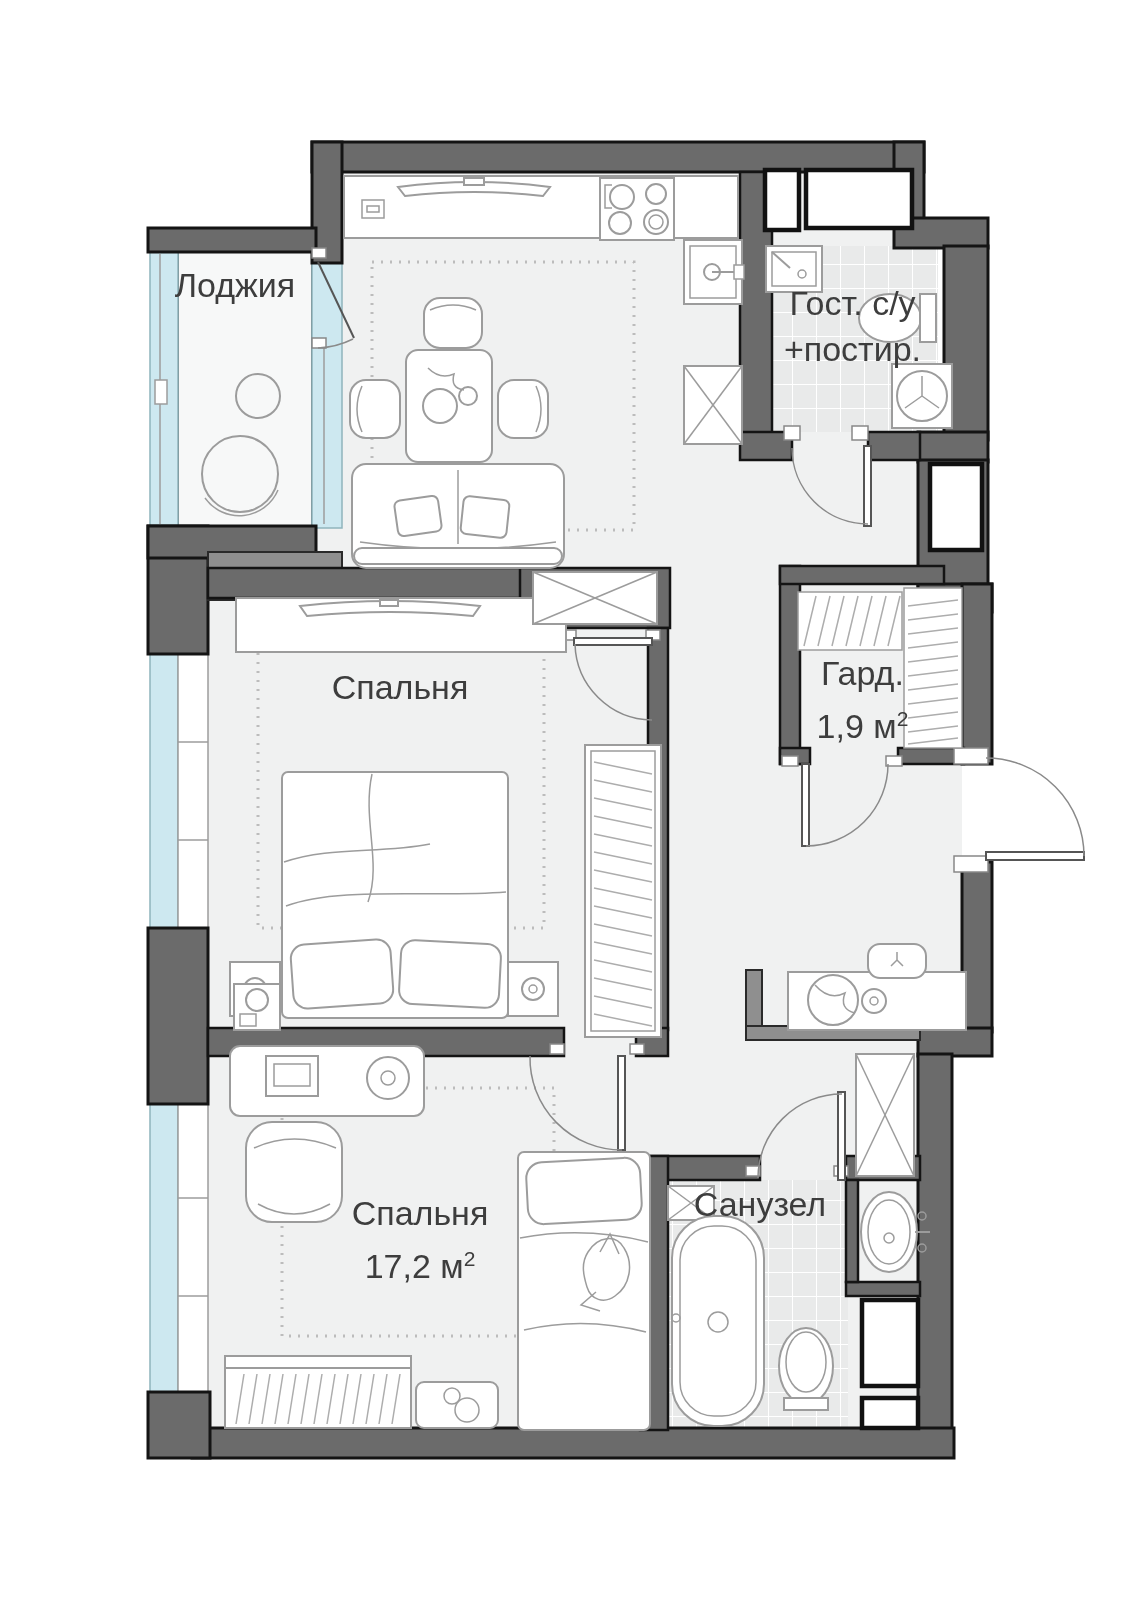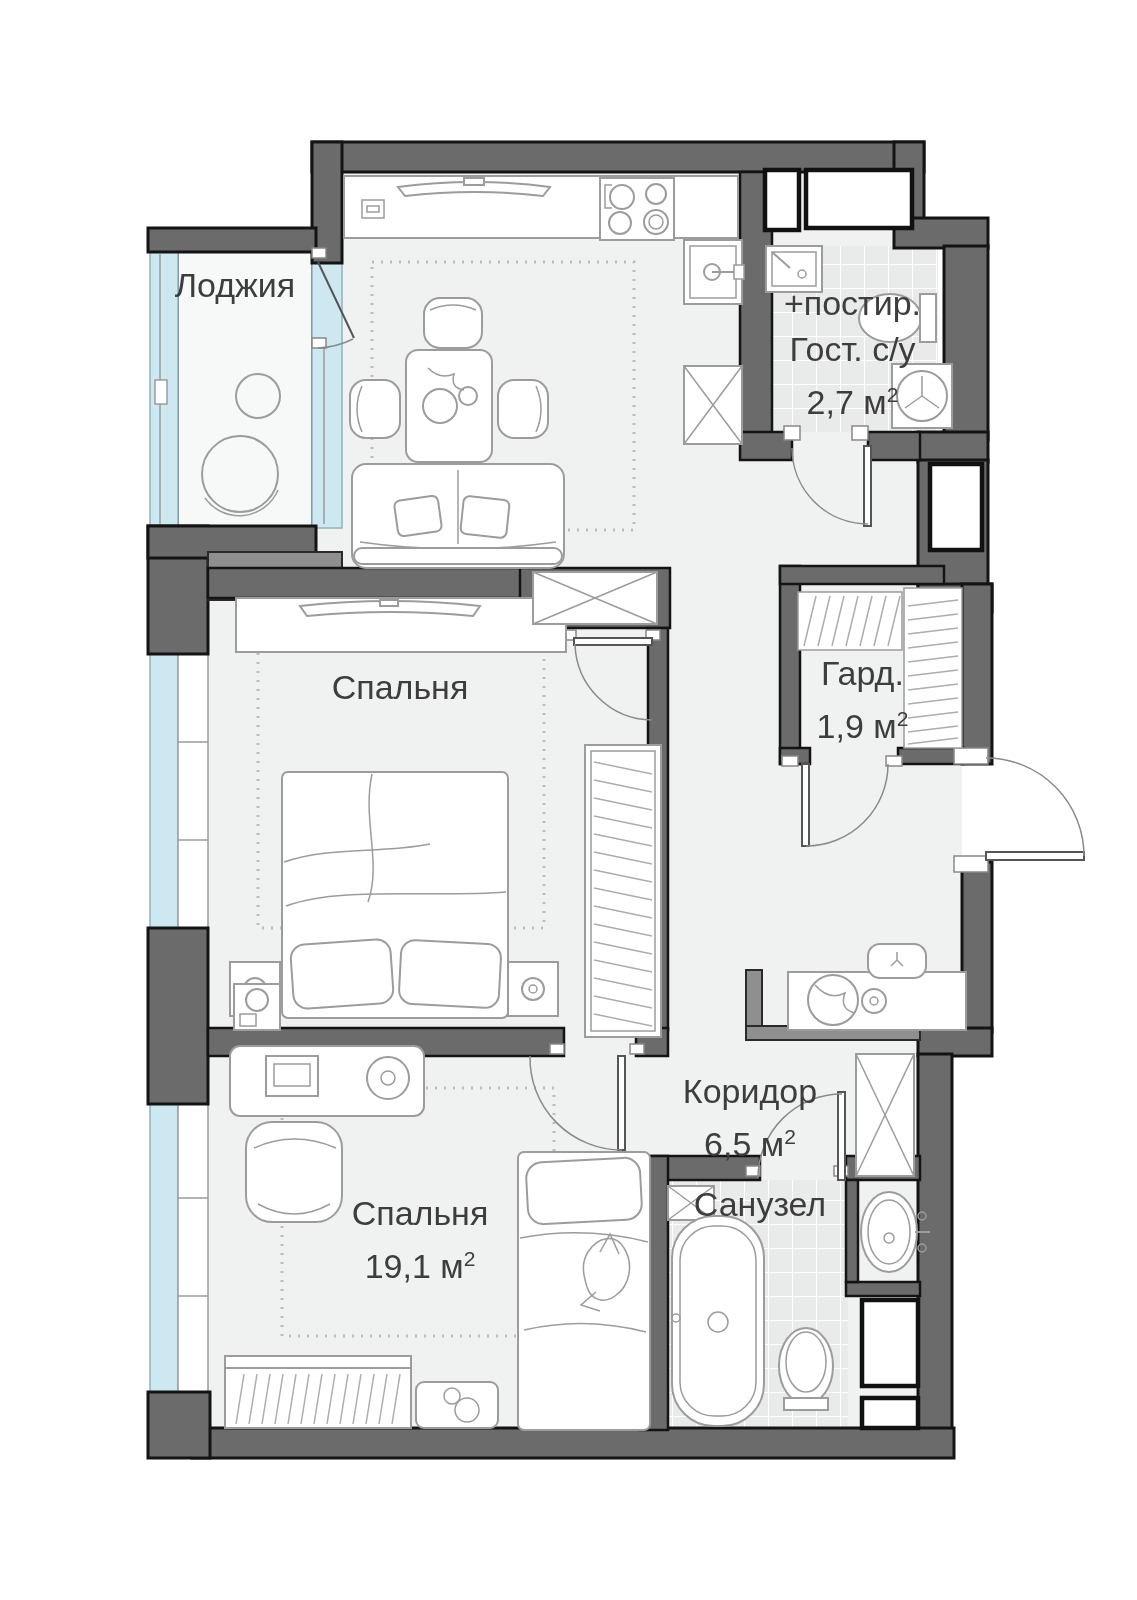--- a/index.html
+++ b/index.html
@@ -414,41 +414,36 @@
     <circle class="lnt" cx="922" cy="1248" r="4"></circle>
   </g>
 </svg>
 
 <div class="room-label" style="left:140px;top:262px;width:190px">
   <div class="room-name"><span>Лоджия</span></div>
 </div>
 
 
 <div class="room-label" style="left:745px;top:280px;width:215px">
+  <div class="room-name"><span>Гост. с/у</span></div>
   <div class="room-name"><span>+постир.</span></div>
-  <div class="room-name"><span>Гост. с/у</span></div>
-  <div class="room-area"><span>2,7 м</span><sup>2</sup></div>
 </div>
 
 <div class="room-label" style="left:770px;top:650px;width:185px">
   <div class="room-name"><span>Гард.</span></div>
   <div class="room-area"><span>1,9 м</span><sup>2</sup></div>
 </div>
 
 <div class="room-label" style="left:290px;top:664px;width:220px">
   <div class="room-name"><span>Спальня</span></div>
 </div>
 
 
-<div class="room-label" style="left:640px;top:1068px;width:220px">
-  <div class="room-name"><span>Коридор</span></div>
-  <div class="room-area"><span>6,5 м</span><sup>2</sup></div>
-</div>
 
 <div class="room-label" style="left:310px;top:1190px;width:220px">
   <div class="room-name"><span>Спальня</span></div>
-  <div class="room-area"><span>19,1 м</span><sup>2</sup></div>
+  <div class="room-area"><span>17,2 м</span><sup>2</sup></div>
 </div>
 
 <div class="room-label" style="left:650px;top:1181px;width:220px">
   <div class="room-name"><span>Санузел</span></div>
 </div>
 </div>
 
 </body></html>

